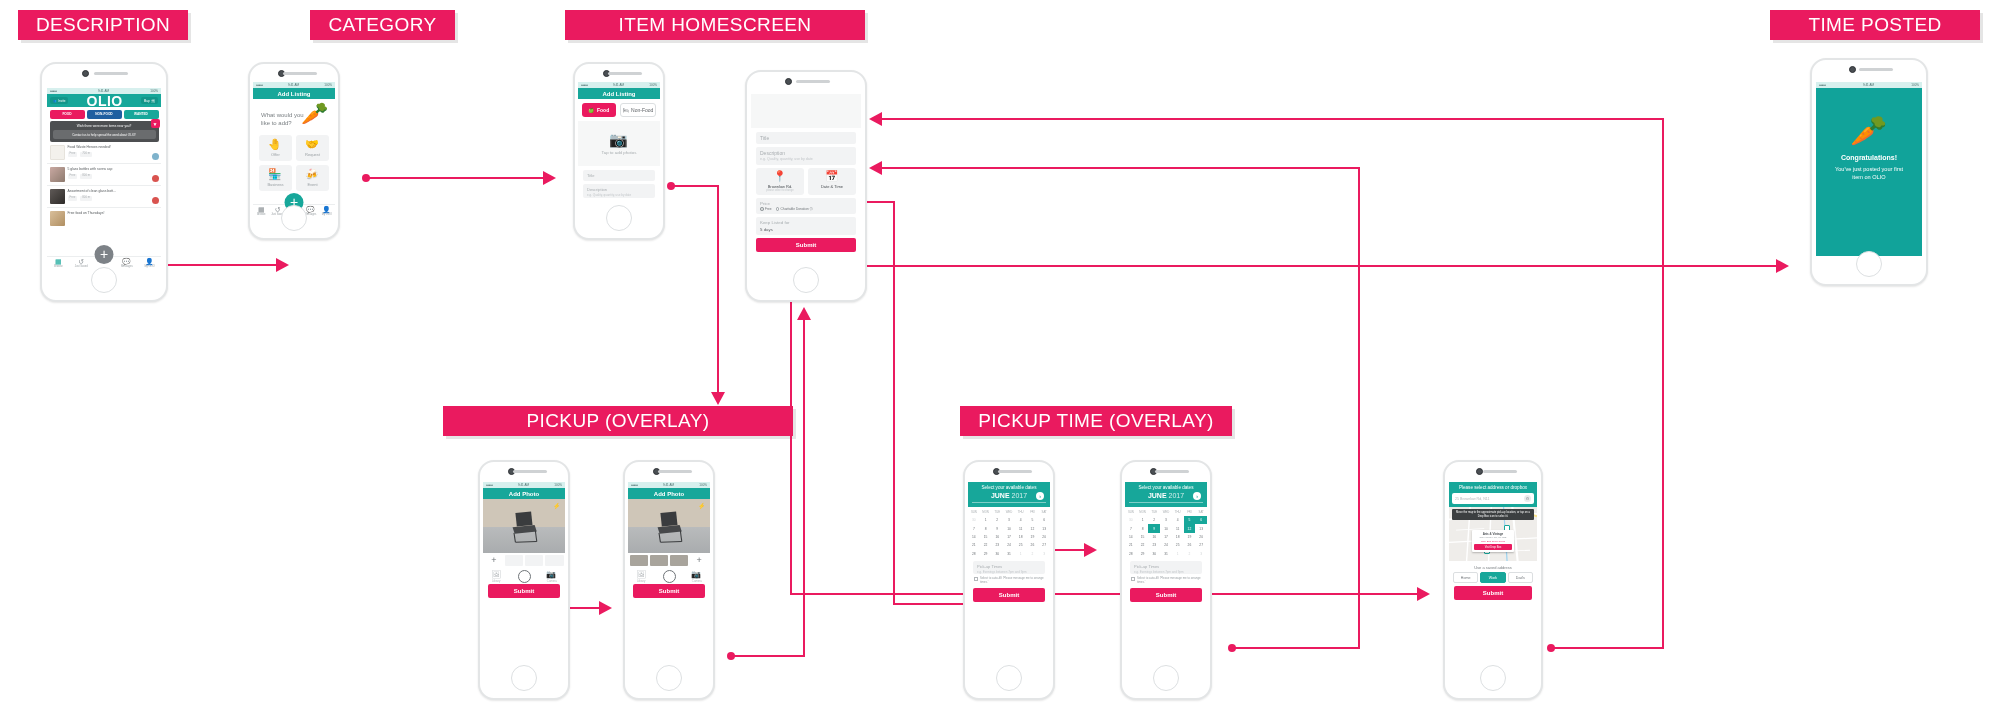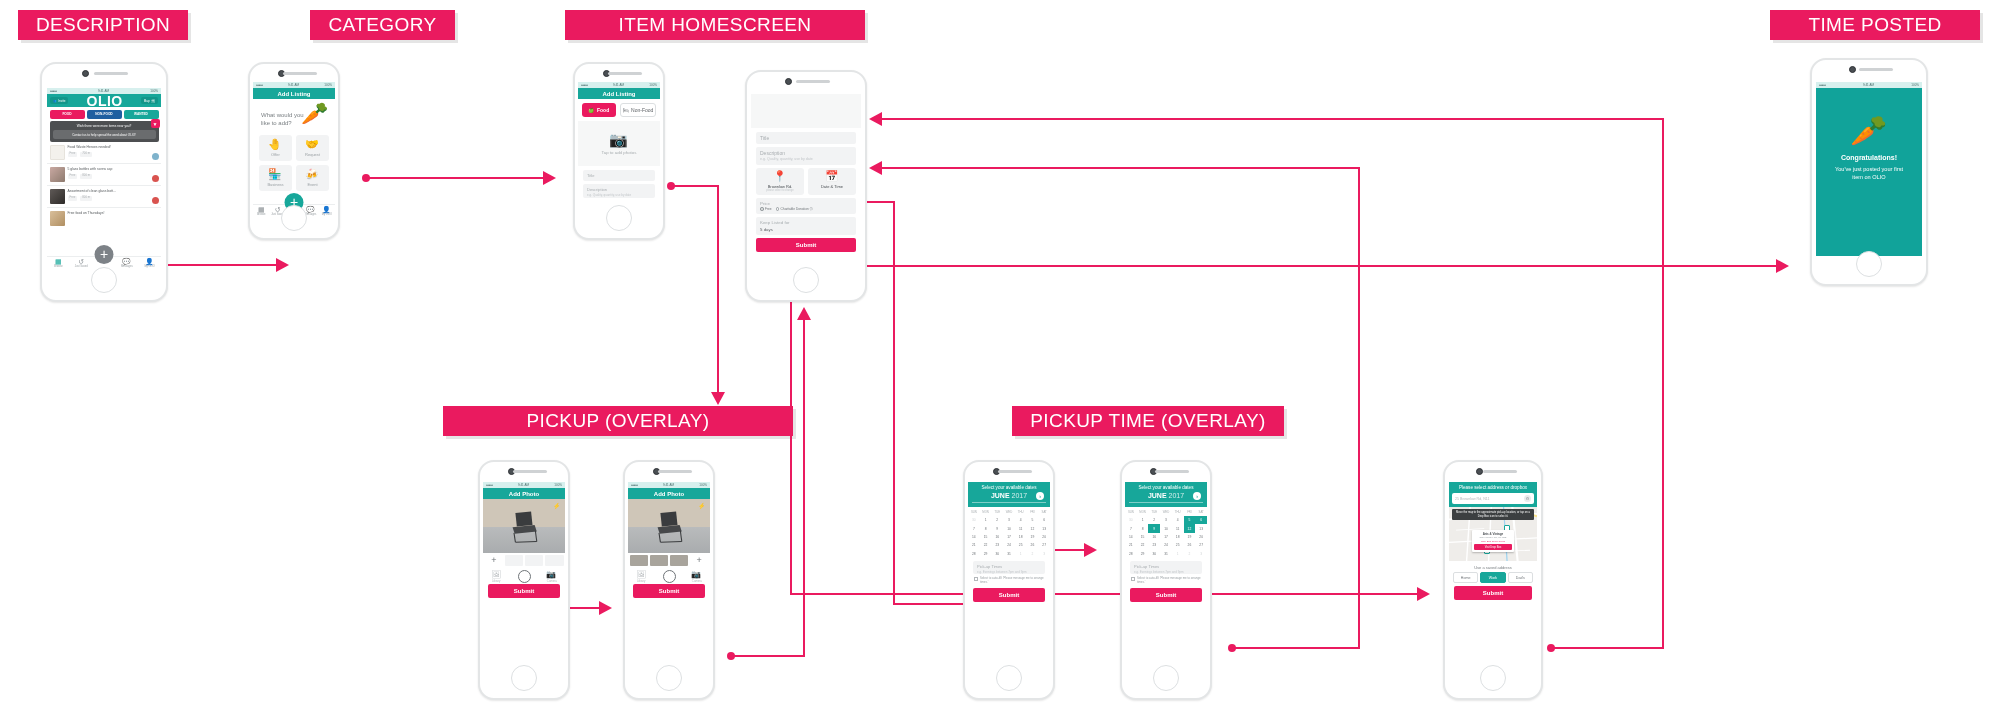--- a/index.html
+++ b/index.html
@@ -243,21 +243,21 @@
 </head>
 <body>
 
 <div id="stage">
 
   <div class="banner" style="left:18px;top:10px;width:170px;">DESCRIPTION</div>
   <div class="banner" style="left:310px;top:10px;width:145px;">CATEGORY</div>
   <div class="banner" style="left:565px;top:10px;width:300px;">ITEM HOMESCREEN</div>
   <div class="banner" style="left:1770px;top:10px;width:210px;">TIME POSTED</div>
   <div class="banner" style="left:443px;top:406px;width:350px;">PICKUP (OVERLAY)</div>
-  <div class="banner" style="left:1012px;top:406px;width:272px;">PICKUP TIME (OVERLAY)</div>
+  <div class="banner" style="left:960px;top:406px;width:272px;">PICKUP TIME (OVERLAY)</div>
 
   <div class="dot" style="left:115px;top:261px;"></div>
   <div class="line h" style="left:119px;top:264px;width:160px;"></div>
   <div class="arrow r" style="left:276px;top:258px;"></div>
 
   <div class="dot" style="left:362px;top:174px;"></div>
   <div class="line h" style="left:366px;top:177px;width:180px;"></div>
   <div class="arrow r" style="left:543px;top:171px;"></div>
 
   <div class="dot" style="left:667px;top:182px;"></div>

